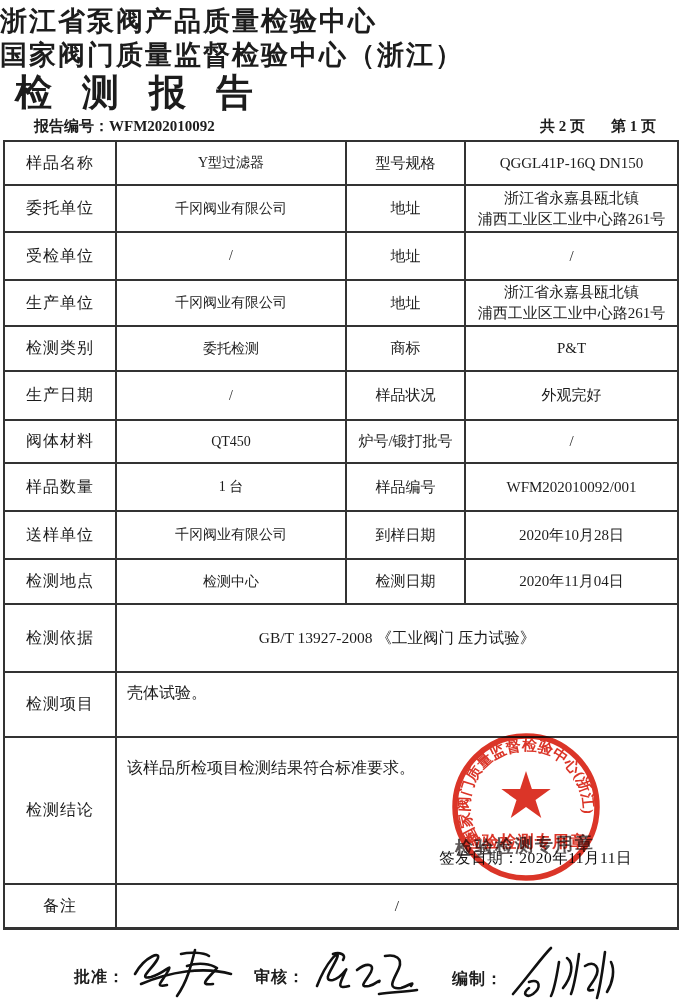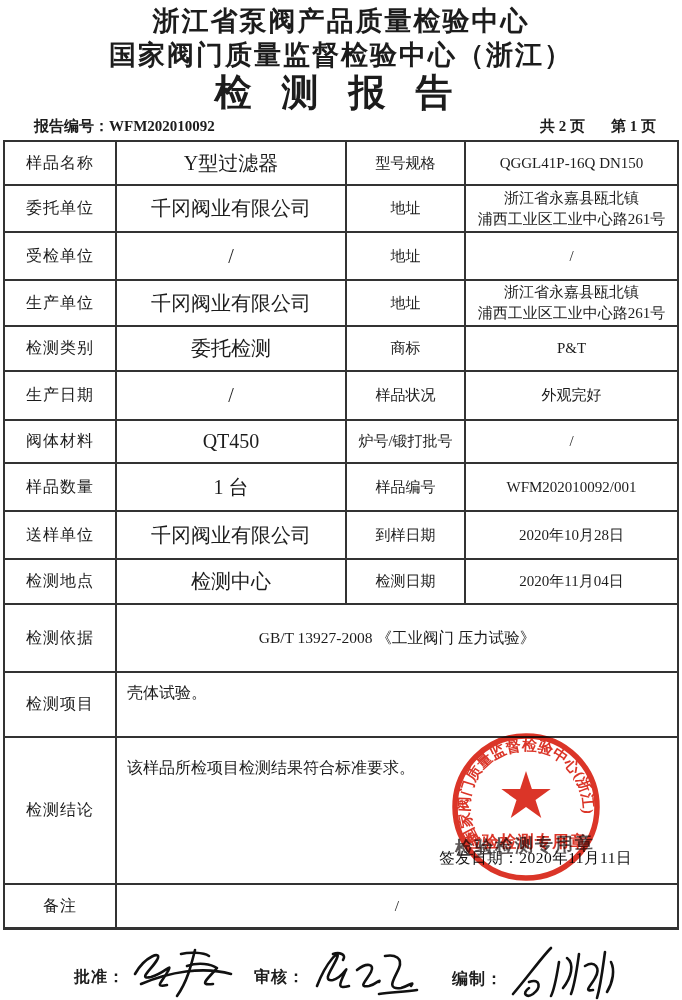--- a/index.html
+++ b/index.html
@@ -1,33 +1,33 @@
 <!DOCTYPE html>
 <html><head>
 <meta charset="utf-8">
 <style>
   html,body{margin:0;padding:0;background:#888;}
   .page{
     position:relative;width:682px;height:1000px;margin:0 auto;background:#ffffff;
     font-family:"Liberation Serif","DejaVu Serif",serif;color:#1c1c1c;overflow:hidden;
   }
   
-  .org1,.org2{position:absolute;left:0;width:100%;text-align:center;font-weight:700;letter-spacing:2px;font-size:27px;line-height:32px;}
+  .org1,.org2{position:absolute;left:0;width:100%;font-weight:700;letter-spacing:2px;font-size:27px;line-height:32px;}
   .org1{top:5px;}
   .org2{top:39px;}
-  .title{position:absolute;top:72px;left:0;width:100%;text-align:center;font-weight:700;font-size:37px;line-height:42px;letter-spacing:30px;text-indent:15px;}
+  .title{position:absolute;top:72px;left:0;width:100%;font-weight:700;font-size:37px;line-height:42px;letter-spacing:30px;text-indent:15px;}
   .meta{position:absolute;top:117px;left:34px;right:26px;display:flex;justify-content:space-between;font-size:15px;font-weight:600;}
   .meta .pg{display:flex;gap:26px;}
   
   .rtable{position:absolute;left:3px;top:140px;width:676px;border:2px solid #333;border-bottom-width:3px;box-sizing:border-box;background:#fff;}
   .tr{display:flex;border-bottom:2px solid #333;}
   .tr:last-child{border-bottom:none;}
   .cell{display:flex;align-items:center;justify-content:center;box-sizing:border-box;text-align:center;}
   .cl{width:112px;border-right:2px solid #333;font-size:16px;letter-spacing:1px;}
-  .cv1{width:230px;border-right:2px solid #333;font-size:20px;}
+  .cv1{width:230px;border-right:2px solid #333;font-size:14px;}
   .cl2{width:119px;border-right:2px solid #333;font-size:15px;}
   .cv2{flex:1;font-size:15px;line-height:21px;white-space:pre-line;}
   .cspan{flex:1;font-size:15.5px;}
   .cspan.lefttop{align-items:flex-start;justify-content:flex-start;text-align:right;padding:10px 0 0 10px;font-size:16px;}
   .h42{height:42px}.h45{height:45px}.h46{height:46px}.h44{height:44px}.h43{height:43px}
   .h47{height:47px}.h41{height:41px}.h66{height:66px}.h63{height:63px}.h145{height:145px}
   .concl{position:relative;}
   .concl-text{position:absolute;left:10px;top:20px;font-size:16px;}
   .sign-date{position:absolute;right:45px;bottom:14px;font-size:15.5px;letter-spacing:0.5px;color:#111;}
   

